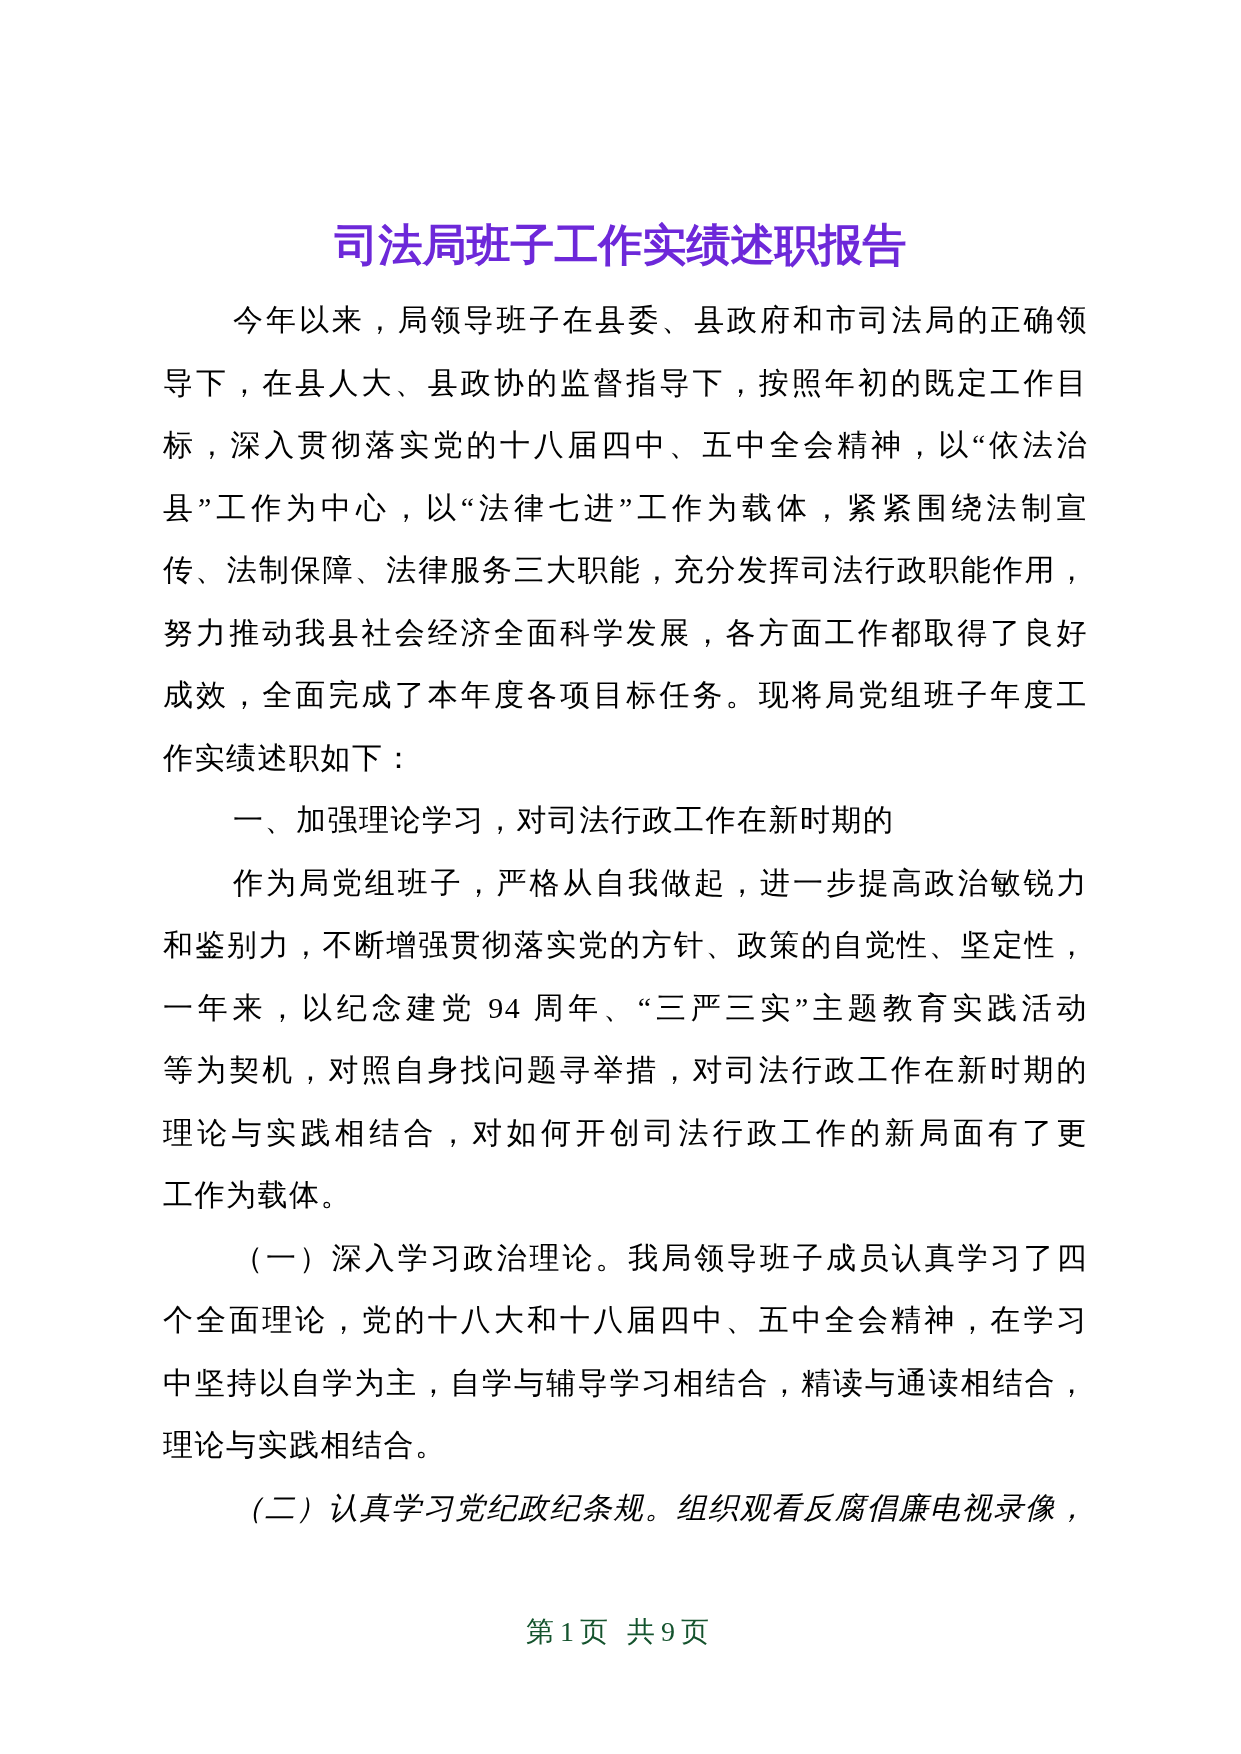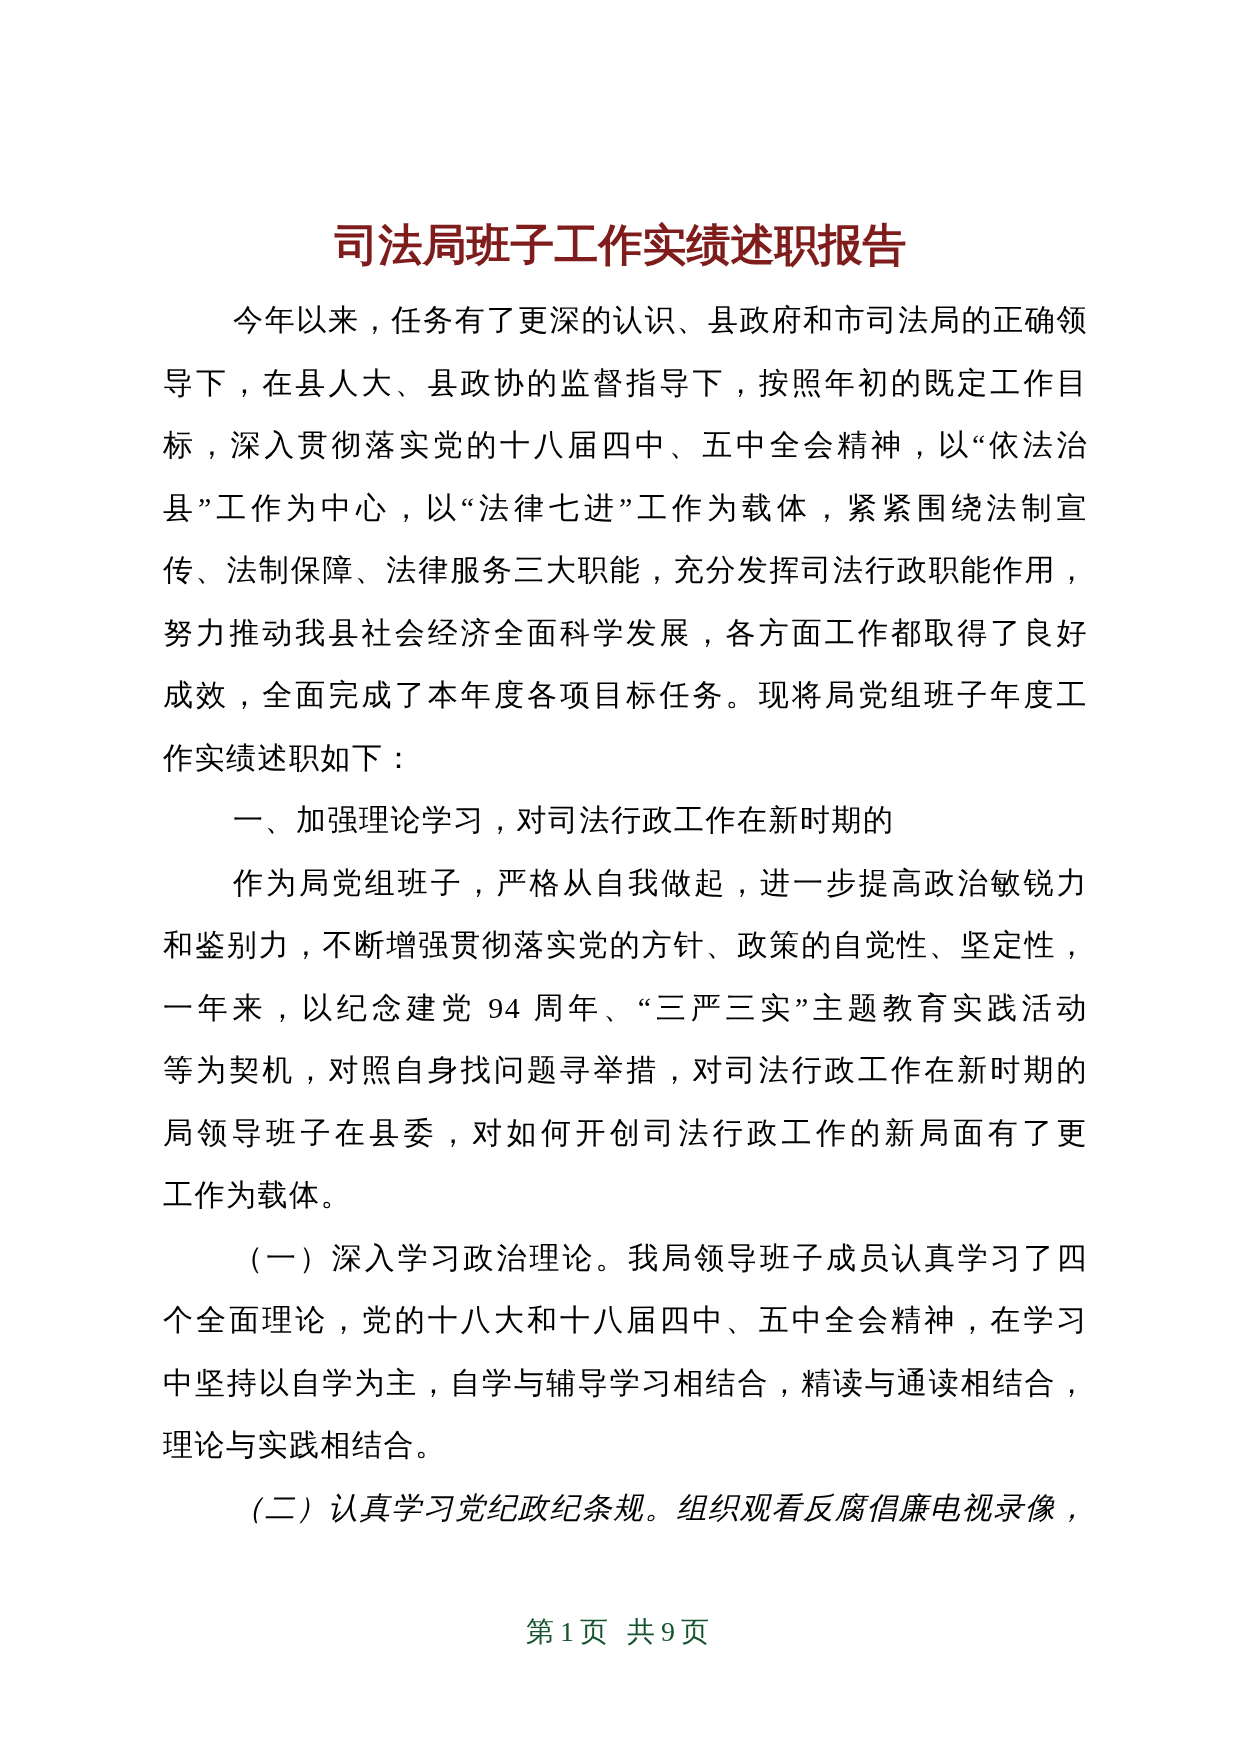--- a/index.html
+++ b/index.html
@@ -21,21 +21,21 @@
     top: 218px;
     left: 0;
     width: 100%;
     margin: 0;
     text-align: center;
     font-family: "Liberation Sans", "DejaVu Sans", sans-serif;
     font-weight: bold;
     font-size: 44px;
     line-height: 54px;
     letter-spacing: 0px;
-    color: #7f1d1d;
+    color: #6d28d9;
   }
   .body-block {
     position: absolute;
     top: 289px;
     left: 163px;
     width: 925px;
   }
   .line {
     height: 62.5px;
     line-height: 62.5px;
@@ -68,34 +68,34 @@
     color: #14532d;
   }
 </style>
 </head>
 <body>
 
 <div class="page">
   <h1 class="title">司法局班子工作实绩述职报告</h1>
 
   <div class="body-block" id="body-block">
-      <div class="line para-first">今年以来，任务有了更深的认识、县政府和市司法局的正确领</div>
+      <div class="line para-first">今年以来，局领导班子在县委、县政府和市司法局的正确领</div>
       <div class="line">导下，在县人大、县政协的监督指导下，按照年初的既定工作目</div>
       <div class="line">标，深入贯彻落实党的十八届四中、五中全会精神，以“依法治</div>
       <div class="line">县”工作为中心，以“法律七进”工作为载体，紧紧围绕法制宣</div>
       <div class="line">传、法制保障、法律服务三大职能，充分发挥司法行政职能作用，</div>
       <div class="line">努力推动我县社会经济全面科学发展，各方面工作都取得了良好</div>
       <div class="line">成效，全面完成了本年度各项目标任务。现将局党组班子年度工</div>
       <div class="line para-last">作实绩述职如下：</div>
       <div class="line para-first para-last">一、加强理论学习，对司法行政工作在新时期的</div>
       <div class="line para-first">作为局党组班子，严格从自我做起，进一步提高政治敏锐力</div>
       <div class="line">和鉴别力，不断增强贯彻落实党的方针、政策的自觉性、坚定性，</div>
       <div class="line">一年来，以纪念建党 94 周年、“三严三实”主题教育实践活动</div>
       <div class="line">等为契机，对照自身找问题寻举措，对司法行政工作在新时期的</div>
-      <div class="line">局领导班子在县委，对如何开创司法行政工作的新局面有了更</div>
+      <div class="line">理论与实践相结合，对如何开创司法行政工作的新局面有了更</div>
       <div class="line para-last">工作为载体。</div>
       <div class="line para-first">（一）深入学习政治理论。我局领导班子成员认真学习了四</div>
       <div class="line">个全面理论，党的十八大和十八届四中、五中全会精神，在学习</div>
       <div class="line">中坚持以自学为主，自学与辅导学习相结合，精读与通读相结合，</div>
       <div class="line para-last">理论与实践相结合。</div>
       <div class="line para-first para-last continued">（二）认真学习党纪政纪条规。组织观看反腐倡廉电视录像，</div>
     </div>
 
   <div class="footer">
     <span>第1页 共9页</span>

